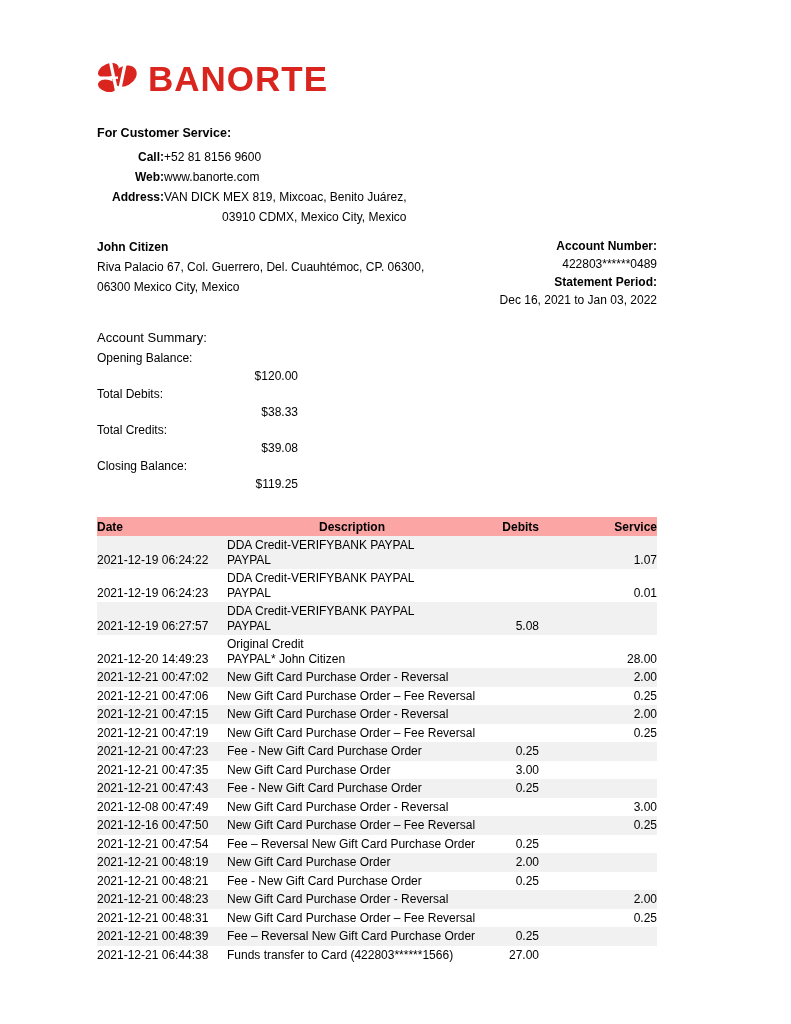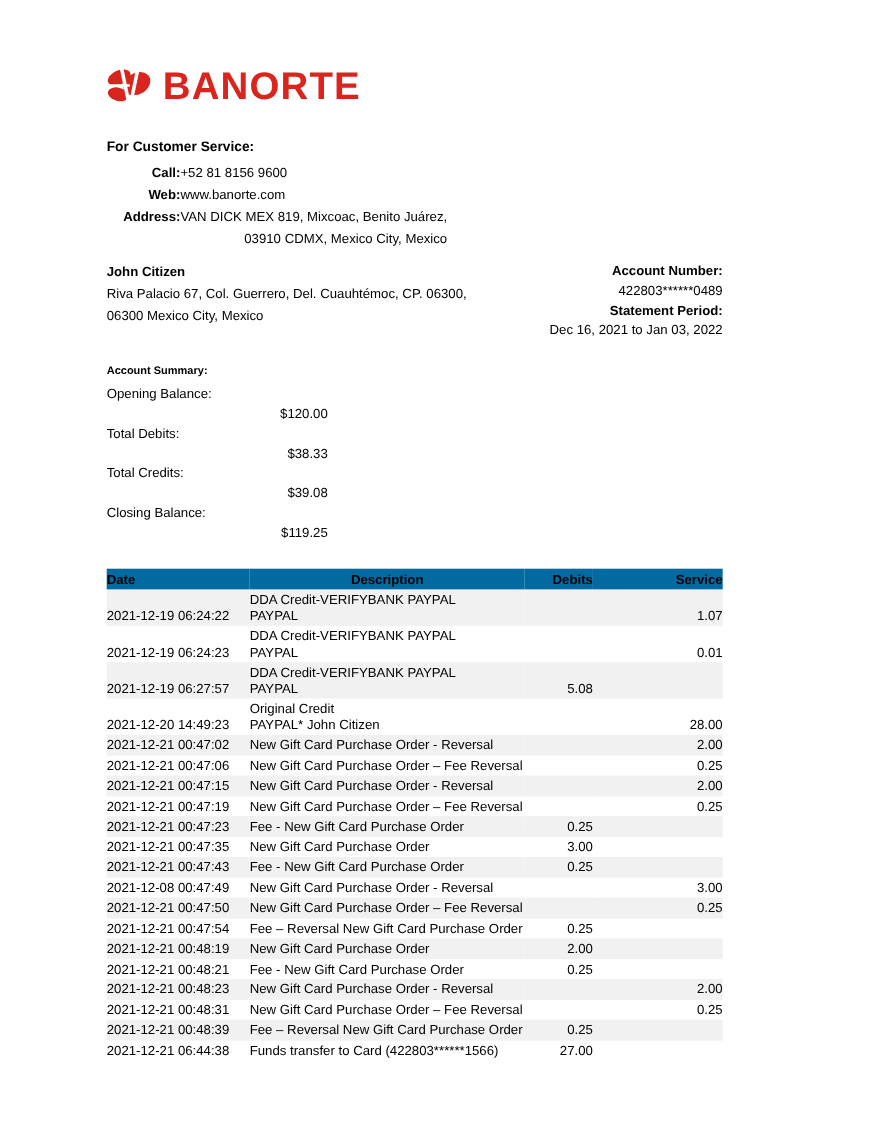--- a/index.html
+++ b/index.html
@@ -25,28 +25,28 @@
 
   
   .account-row { display: flex; justify-content: space-between; margin-top: 10px; font-size: 12px; }
   .holder-name { font-weight: bold; line-height: 20px; }
   .holder-address div { line-height: 20px; }
   .account-info { text-align: right; line-height: 18px; }
   .info-label { font-weight: bold; }
 
   
   .summary-section { margin-top: 20px; font-size: 12px; }
-  .summary-title { font-weight: bold; font-size: 10px; line-height: 18px; margin-bottom: 2px; }
+  .summary-title { font-weight: normal; font-size: 13px; line-height: 18px; margin-bottom: 2px; }
   .summary-row { display: flex; width: 201px; line-height: 18px; flex-direction: column; }
   .summary-label { flex: 1 1 auto; }
   .summary-value { text-align: right; white-space: nowrap; }
 
   
   table.txn { border-collapse: collapse; width: 560px; margin-top: 24px; font-size: 12px; table-layout: fixed; }
-  table.txn thead th { background: #0369a1; font-weight: bold; padding: 3px 0 2px; }
+  table.txn thead th { background: #fca5a5; font-weight: bold; padding: 3px 0 2px; }
   th.h-date   { text-align: left;  padding-left: 3px; width: 130px; }
   th.h-desc   { text-align: center; width: 250px; }
   th.h-debit  { text-align: right; width: 62px; }
   th.h-credit { text-align: right; width: 118px; padding-right: 4px; }
   table.txn tbody td { vertical-align: bottom; padding: 2px 0; line-height: 14.5px; }
   td.c-date   { padding-left: 3px; white-space: nowrap; }
   td.c-desc div { line-height: 14.5px; }
   td.c-debit  { text-align: right; }
   td.c-credit { text-align: right; padding-right: 4px; }
   table.txn tbody tr:nth-child(odd) { background: #f1f1f1; }
@@ -261,21 +261,21 @@
           <tr>
             <td class="c-date">2021-12-08 00:47:49</td>
             <td class="c-desc">
               <div>New Gift Card Purchase Order - Reversal</div>
             </td>
             <td class="c-debit"></td>
             <td class="c-credit">3.00</td>
           </tr>
 
           <tr>
-            <td class="c-date">2021-12-21 00:47:50</td>
+            <td class="c-date">2021-12-16 00:47:50</td>
             <td class="c-desc">
               <div>New Gift Card Purchase Order – Fee Reversal</div>
             </td>
             <td class="c-debit"></td>
             <td class="c-credit">0.25</td>
           </tr>
 
           <tr>
             <td class="c-date">2021-12-21 00:47:54</td>
             <td class="c-desc">

